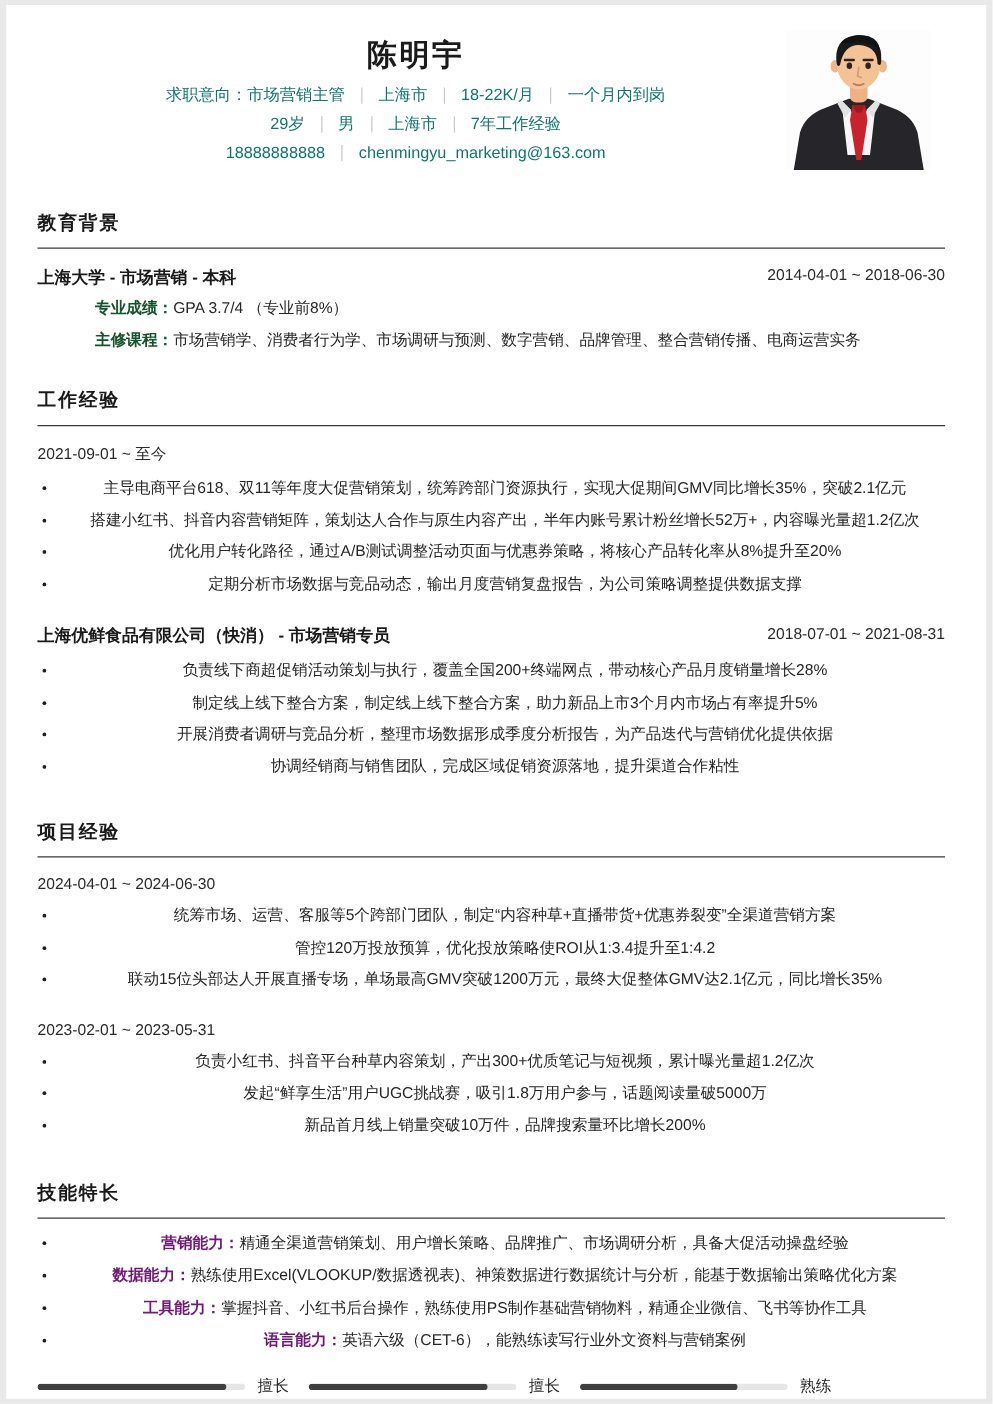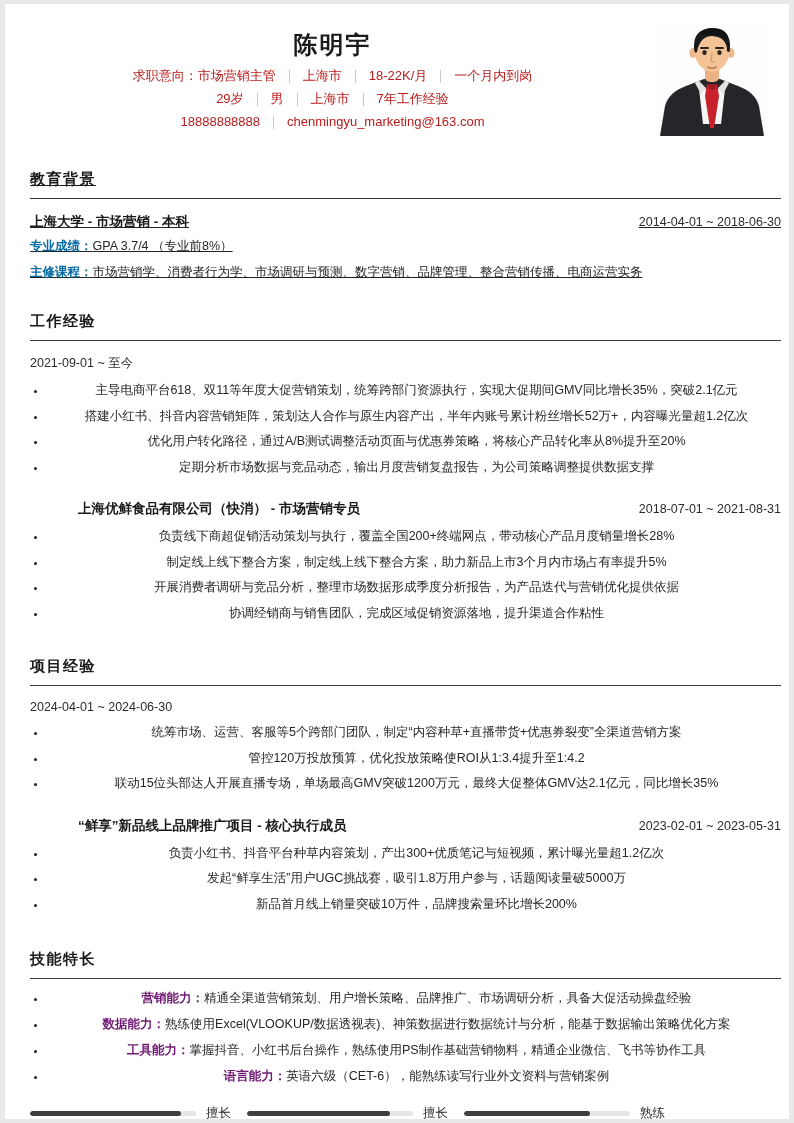--- a/index.html
+++ b/index.html
@@ -8,54 +8,54 @@
     height:1123px;
     background:#e9e9e9;
     font-family:"Liberation Sans","DejaVu Sans",sans-serif;
     color:#232323;
     overflow:hidden;
   }
   .page {
     position:absolute; left:5px; top:4px;
     width:784px; height:1115px;
     background:#ffffff;
-    padding:26px 8px 0 25px;
+    padding:26px 33px 0 25px;
     overflow:hidden;
   }
   
   .header { position:relative; width:100%; }
   .header-main { width:605px; text-align:center; }
   .name { font-size:24px; font-weight:bold; color:#1a1a1a; line-height:30px; letter-spacing:2px; }
-  .info-line { margin-top:9px; font-size:13px; color:#b91c1c; line-height:14px;
+  .info-line { margin-top:9px; font-size:13px; color:#0f766e; line-height:14px;
                display:flex; justify-content:center; align-items:center; }
   .info-seg { padding:0 13px; }
   .sep { width:1px; height:13px; background:#c9c9c9; display:inline-block; }
   .photo {
     position:absolute; right:11px; top:-6px;
     width:116px; height:112px; background:#fdfdfd; overflow:hidden;
   }
   
   .section-title {
     font-size:15px; font-weight:bold; color:#1a1a1a; letter-spacing:1.5px;
     line-height:20px; padding-bottom:9px; border-bottom:1px solid #3a3a3a;
   }
-  .sec-edu   { margin-top:40px;text-decoration:underline; }
+  .sec-edu   { margin-top:40px; }
   .sec-work  { margin-top:28px; }
   .sec-proj  { margin-top:30px; }
   .sec-skill { margin-top:32px; }
   .entry-head {
-    display:flex; justify-content:space-between; align-items:center;
+    display:flex; justify-content:space-between; align-items:flex-start;
     margin-top:16px;
   }
   .entry-head.first { margin-top:14px; }
-  .entry-head.next  { margin-top:20px;margin-left:48px; }
+  .entry-head.next  { margin-top:20px; }
   .entry-title { font-size:13.5px; font-weight:bold; color:#1a1a1a; line-height:18px; }
   .entry-date  { font-size:12.5px; color:#2b2b2b; white-space:nowrap; }
   .kv-row { margin-top:4px; font-size:12.5px; line-height:22px; color:#262626; }
-  .kv-row .lbl { font-weight:bold; color:#0369a1; }
+  .kv-row .lbl { font-weight:bold; color:#14532d;margin-left:46px; }
   ul.bullets { margin-top:6px; padding-left:17px;text-align:center; }
   ul.bullets li {
     font-size:12.5px; line-height:25.5px; color:#262626; padding-left:5px;
   }
   ul.bullets li::marker { color:#1e1e1e; font-size:11px; }
   ul.bullets.skill li { line-height:26px; }
   ul.bullets .lbl { font-weight:bold; color:#701a75; }
   
   .bars-row { display:flex; margin-top:16px; }
   .bar-col { width:217px; }
@@ -182,21 +182,20 @@
     <div class="entry-head first">
       <span class="entry-date">2024-04-01 ~ 2024-06-30</span>
     </div>
     <ul class="bullets">
       <li>统筹市场、运营、客服等5个跨部门团队，制定“内容种草+直播带货+优惠券裂变”全渠道营销方案</li>
       <li>管控120万投放预算，优化投放策略使ROI从1:3.4提升至1:4.2</li>
       <li>联动15位头部达人开展直播专场，单场最高GMV突破1200万元，最终大促整体GMV达2.1亿元，同比增长35%</li>
     </ul>
 
     <div class="entry-head next">
-      <span class="entry-title">“鲜享”新品线上品牌推广项目 - 核心执行成员</span>
       <span class="entry-date">2023-02-01 ~ 2023-05-31</span>
     </div>
     <ul class="bullets">
       <li>负责小红书、抖音平台种草内容策划，产出300+优质笔记与短视频，累计曝光量超1.2亿次</li>
       <li>发起“鲜享生活”用户UGC挑战赛，吸引1.8万用户参与，话题阅读量破5000万</li>
       <li>新品首月线上销量突破10万件，品牌搜索量环比增长200%</li>
     </ul>
   </div>
 
   <div class="sec-skill">

